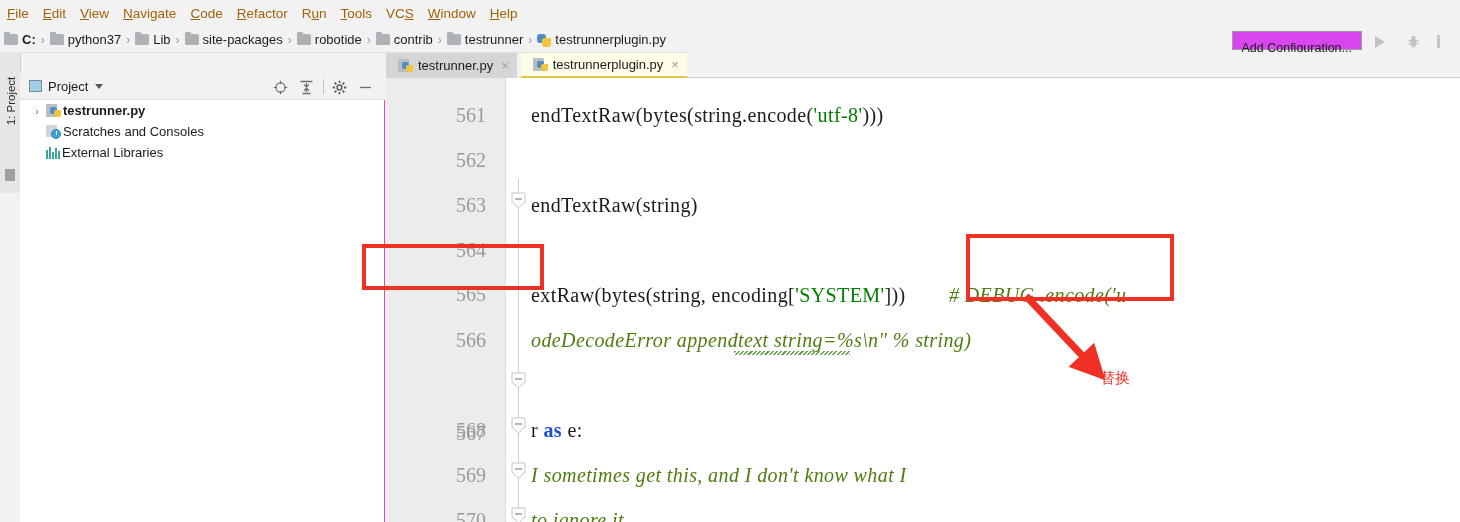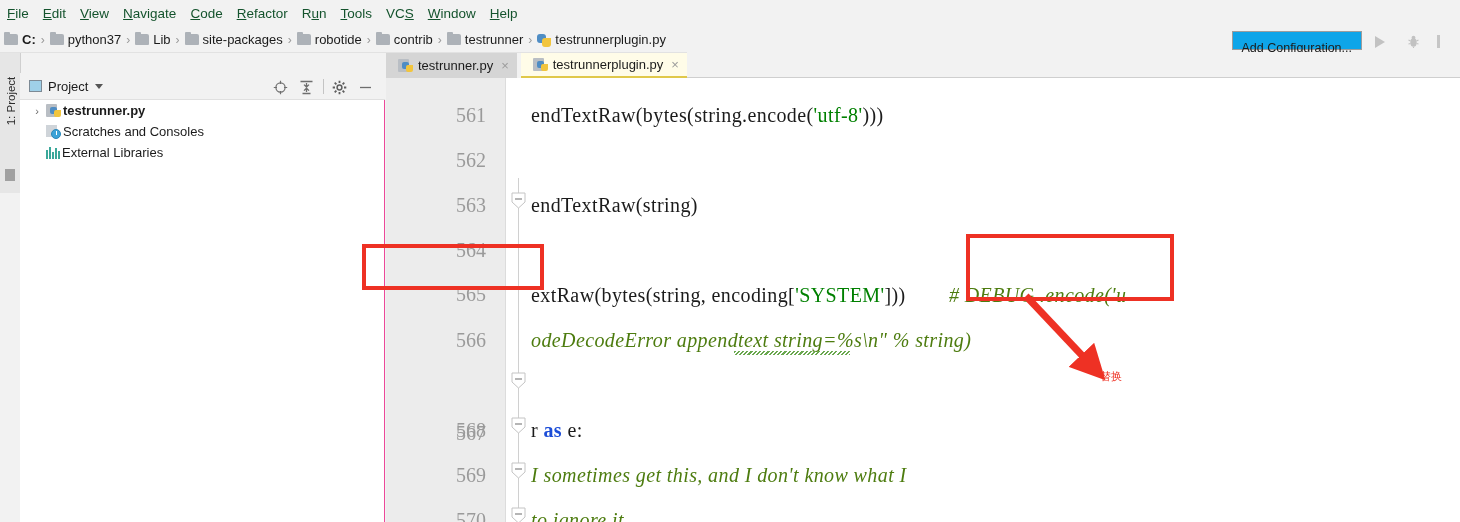--- a/index.html
+++ b/index.html
@@ -19,21 +19,21 @@
   .menubar {
     position: absolute; left: 0; top: 0;
     width: 1460px; height: 27px;
     background: #f2f2f2;
     display: flex; align-items: center;
     padding-left: 0px;
     box-sizing: border-box;
   }
   .menu-item {
     font-size: 13.5px;
-    color: #14532d;
+    color: #a16207;
     padding: 2px 7px;
     cursor: default;
     white-space: nowrap;
   }
   .menu-item .mn { text-decoration: underline; }
 
   
   .navbar {
     position: absolute; left: 0; top: 27px;
     width: 1460px; height: 26px;
@@ -79,21 +79,21 @@
     border-radius: 3px 0 3px 3px;
   }
   .crumb-drive { font-weight: bold; font-size: 13px; }
 
   .addconfig-btn {
     position: absolute; right: 98px; top: 4px;
     height: 19px; line-height: 19px;
     padding: 7px 9px;
     font-size: 12.5px;
     color: #1b1b1b;
-    background: #0ea5e9;
+    background: #d946ef;
     border: 1px solid #9d9d9d;
     box-sizing: border-box;
     cursor: default;
     white-space: nowrap;
   }
   .run-ico {
     position: absolute; top: 9px;
     width: 0; height: 0;
     border-left: 10px solid #c2c2c2;
     border-top: 6px solid transparent;
@@ -337,21 +337,21 @@
     box-sizing: border-box;
     pointer-events: none;
   }
   .anno-arrow {
     position: absolute;
     pointer-events: none;
   }
   .anno-text {
     position: absolute;
     color: #ee3124;
-    font-size: 11px;
+    font-size: 15px;
     font-family: "DejaVu Sans", sans-serif;
     white-space: nowrap;
   }
 </style>
 </head>
 <body>
 
 <div id="app">
 
   <div class="menubar" id="menubar">

